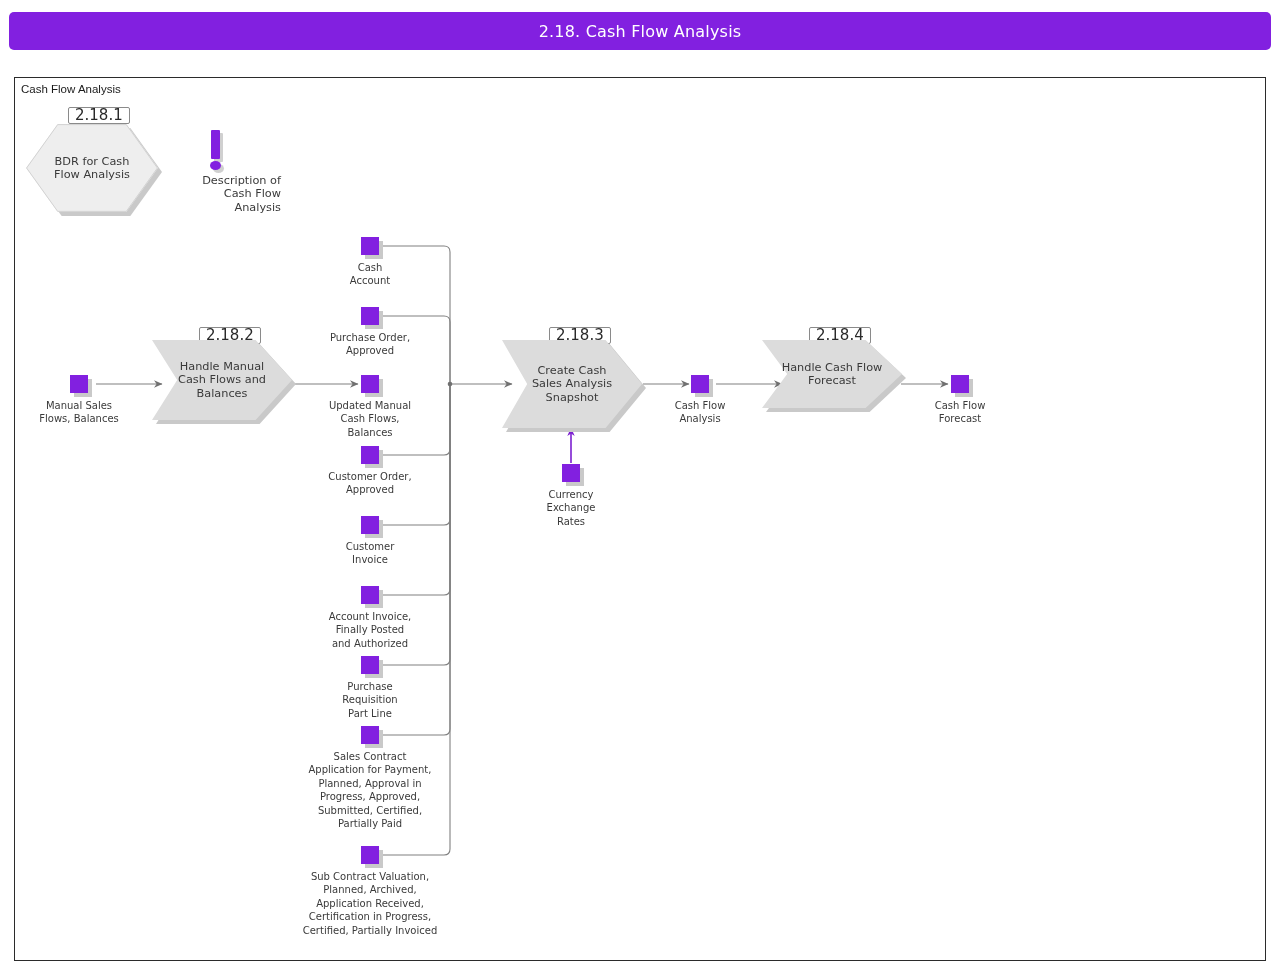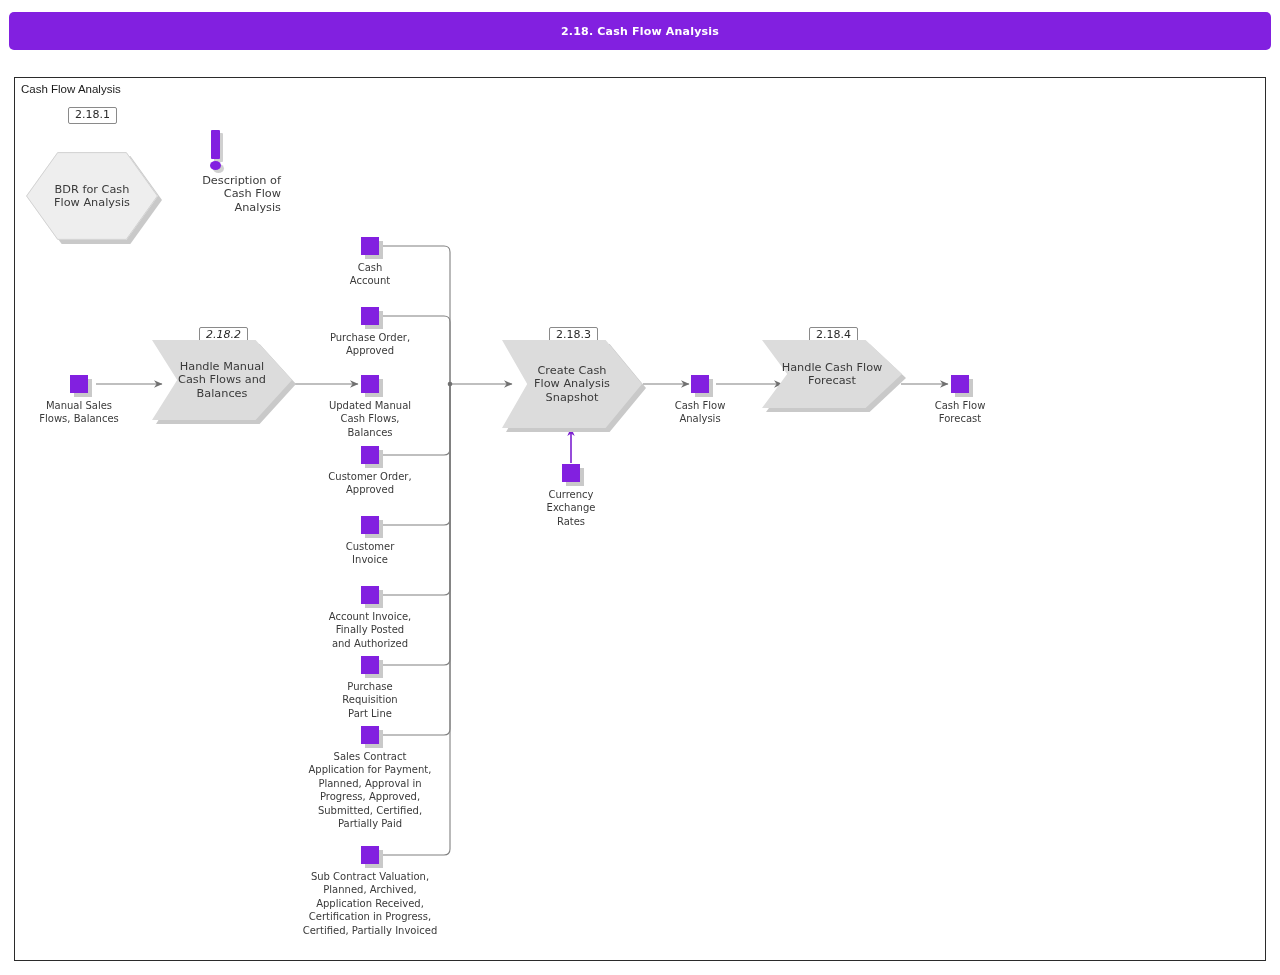--- a/index.html
+++ b/index.html
@@ -24,22 +24,22 @@
     width: 1262px; height: 38px;
     background: #8220E0;
     border-radius: 5px;
     display: flex;
     align-items: center;
     justify-content: center;
   }
   #header-title {
     color: #ffffff;
     font-family: "DejaVu Sans", sans-serif;
-    font-size: 11px;
-    font-weight: bold;
+    font-size: 16px;
+    font-weight: normal;
     letter-spacing: 0.2px;
   }
 
   
   #pool-frame {
     position: absolute;
     left: 14px; top: 77px;
     width: 1252px; height: 884px;
     border: 1px solid #2b2b2b;
     background: #ffffff;
@@ -91,21 +91,21 @@
     text-align: center;
     font-family: "DejaVu Sans", sans-serif;
     font-size: 11.3px;
     color: #3a3a3a;
     line-height: 13.4px;
     white-space: pre-line;
     z-index: 3;
   }
 
   
-  #hex-bdr { position: absolute; left: 26px; top: 124px; width: 132px; height: 88px; margin-top: 28px; }
+  #hex-bdr { position: absolute; left: 26px; top: 124px; width: 132px; height: 88px; }
   #hex-bdr .hex-shadow, #hex-bdr .hex-body {
     position: absolute; left: 0; top: 0; width: 100%; height: 100%;
   }
   #hex-bdr .hex-shadow {
     transform: translate(4px, 4px);
     background: #c9c9c9;
     clip-path: polygon(24% 0%, 76% 0%, 100% 50%, 76% 100%, 24% 100%, 0% 50%);
     filter: blur(0.4px);
   }
   #hex-bdr .hex-body {
@@ -125,21 +125,21 @@
     white-space: pre-line; z-index: 3;
   }
 
   
   .id-badge {
     position: absolute;
     background: #ffffff;
     border: 1px solid #8a8a8a;
     border-radius: 2px;
     font-family: "DejaVu Sans", sans-serif;
-    font-size: 11px;
+    font-size: 15px;
     color: #2a2a2a;
     padding: 1px 6px 2px 6px;
     white-space: nowrap;
     line-height: 12px;
   }
 
   
   .dataobj { position: absolute; }
   .dataobj .sq-shadow {
     position: absolute;
@@ -265,35 +265,35 @@
   </div>
 
   <div id="annot-desc">
     <div class="bang-bar"></div>
     <div class="bang-dot"></div>
     <div class="bang-cap">Description of
 Cash Flow
 Analysis</div>
   </div>
 
-  <div class="id-badge" style="left:199px; top:327px;font-style:italic;">2.18.2</div>
+  <div class="id-badge" style="left:199px; top:327px;">2.18.2</div>
   <div class="process" style="left:152px; top:340px; width:140px; height:80px;">
     <div class="chev-shadow"></div>
     <div class="chev-body"></div>
     <div class="chev-label">Handle Manual
 Cash Flows and
 Balances</div>
   </div>
 
   <div class="id-badge" style="left:549px; top:327px;">2.18.3</div>
   <div class="process" style="left:502px; top:340px; width:140px; height:88px;">
     <div class="chev-shadow"></div>
     <div class="chev-body"></div>
     <div class="chev-label">Create Cash
-Flow Analysis
+Sales Analysis
 Snapshot</div>
   </div>
 
   <div class="id-badge" style="left:809px; top:327px;">2.18.4</div>
   <div class="process" style="left:762px; top:340px; width:140px; height:68px;">
     <div class="chev-shadow"></div>
     <div class="chev-body"></div>
     <div class="chev-label">Handle Cash Flow
 Forecast</div>
   </div>

